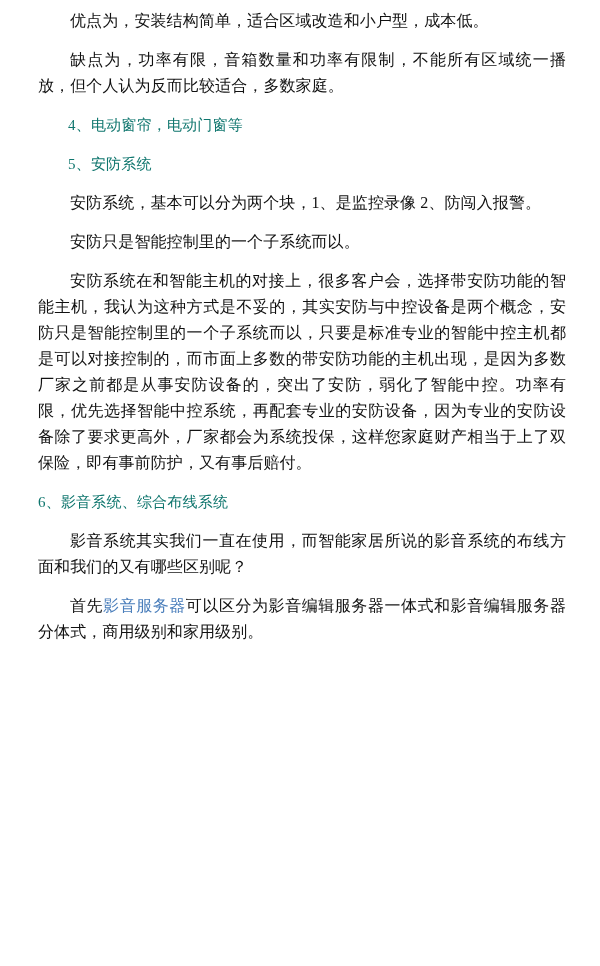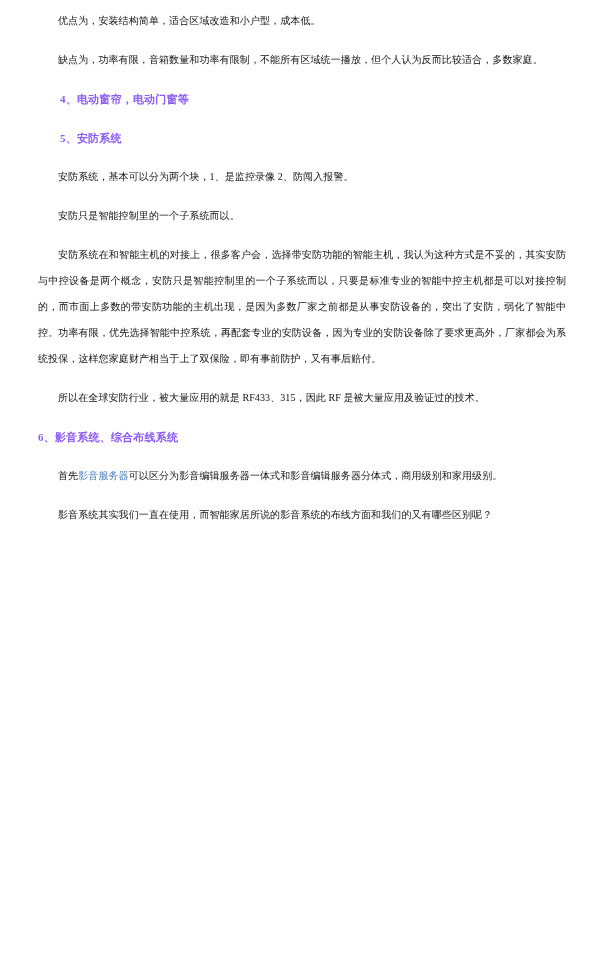--- a/index.html
+++ b/index.html
@@ -16,36 +16,36 @@
   }
   .page {
     width: 600px;
     height: 966px;
     box-sizing: border-box;
     padding: 8px 34px 0 38px;
     position: relative;
   }
   p {
     margin: 0 0 13px 0;
-    font-size: 10px;
+    font-size: 16px;
     line-height: 26px;
     text-align: justify;
     text-justify: inter-ideograph;
     color: #111111;
     letter-spacing: 0.1px;
   }
   p.indent {
     text-indent: 2em;
   }
   h3 {
     margin: 0 0 13px 0;
-    font-size: 11px;
+    font-size: 15px;
     line-height: 26px;
-    font-weight: bold;
-    color: #8b5cf6;
+    font-weight: normal;
+    color: #0f766e;
     letter-spacing: 0.2px;
   }
   h3.indent {
     text-indent: 2em;
   }
   h3.noindent {
     text-indent: 0;
   }
   .link {
     color: #4a7ebb;
@@ -65,22 +65,21 @@
 
   <h3 class="indent">5、安防系统</h3>
 
   <p class="indent">安防系统，基本可以分为两个块，1、是监控录像 2、防闯入报警。</p>
 
   <p class="indent">安防只是智能控制里的一个子系统而以。</p>
 
 
   <p class="indent">安防系统在和智能主机的对接上，很多客户会，选择带安防功能的智能主机，我认为这种方式是不妥的，其实安防与中控设备是两个概念，安防只是智能控制里的一个子系统而以，只要是标准专业的智能中控主机都是可以对接控制的，而市面上多数的带安防功能的主机出现，是因为多数厂家之前都是从事安防设备的，突出了安防，弱化了智能中控。功率有限，优先选择智能中控系统，再配套专业的安防设备，因为专业的安防设备除了要求更高外，厂家都会为系统投保，这样您家庭财产相当于上了双保险，即有事前防护，又有事后赔付。</p>
 
-  <p class="indent">所以在全球安防行业，被大量应用的就是 RF433、315，因此 RF 是被大量应用及验证过的技术。</p>
 
   <h3 class="noindent">6、影音系统、综合布线系统</h3>
 
 
+  <p class="indent">影音系统其实我们一直在使用，而智能家居所说的影音系统的布线方面和我们的又有哪些区别呢？</p>
+
   <p class="indent"><span>首先</span><span class="link">影音服务器</span><span>可以区分为影音编辑服务器一体式和影音编辑服务器分体式，商用级别和家用级别。</span></p>
-
-  <p class="indent">影音系统其实我们一直在使用，而智能家居所说的影音系统的布线方面和我们的又有哪些区别呢？</p>
 
 </div>
 
 </body></html>

